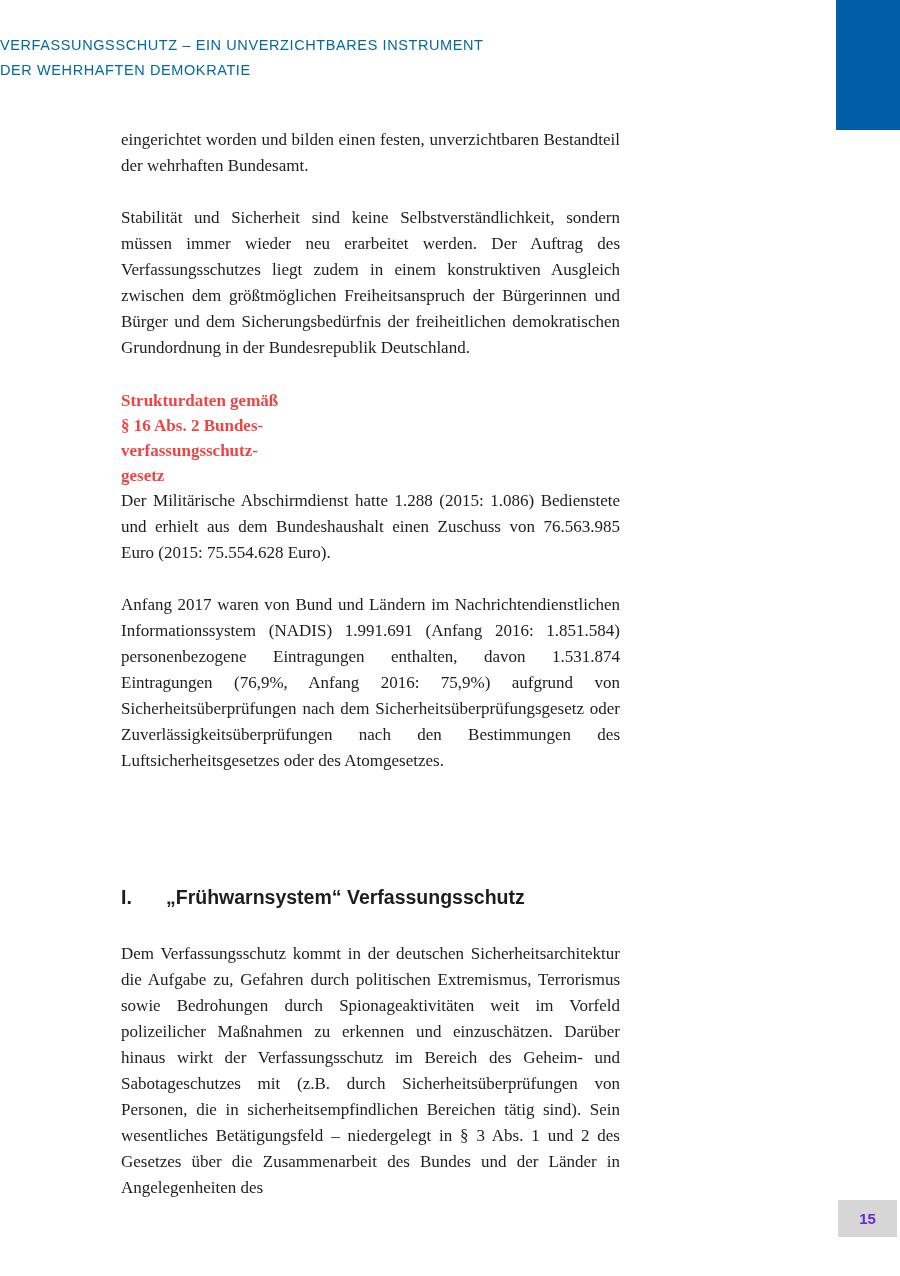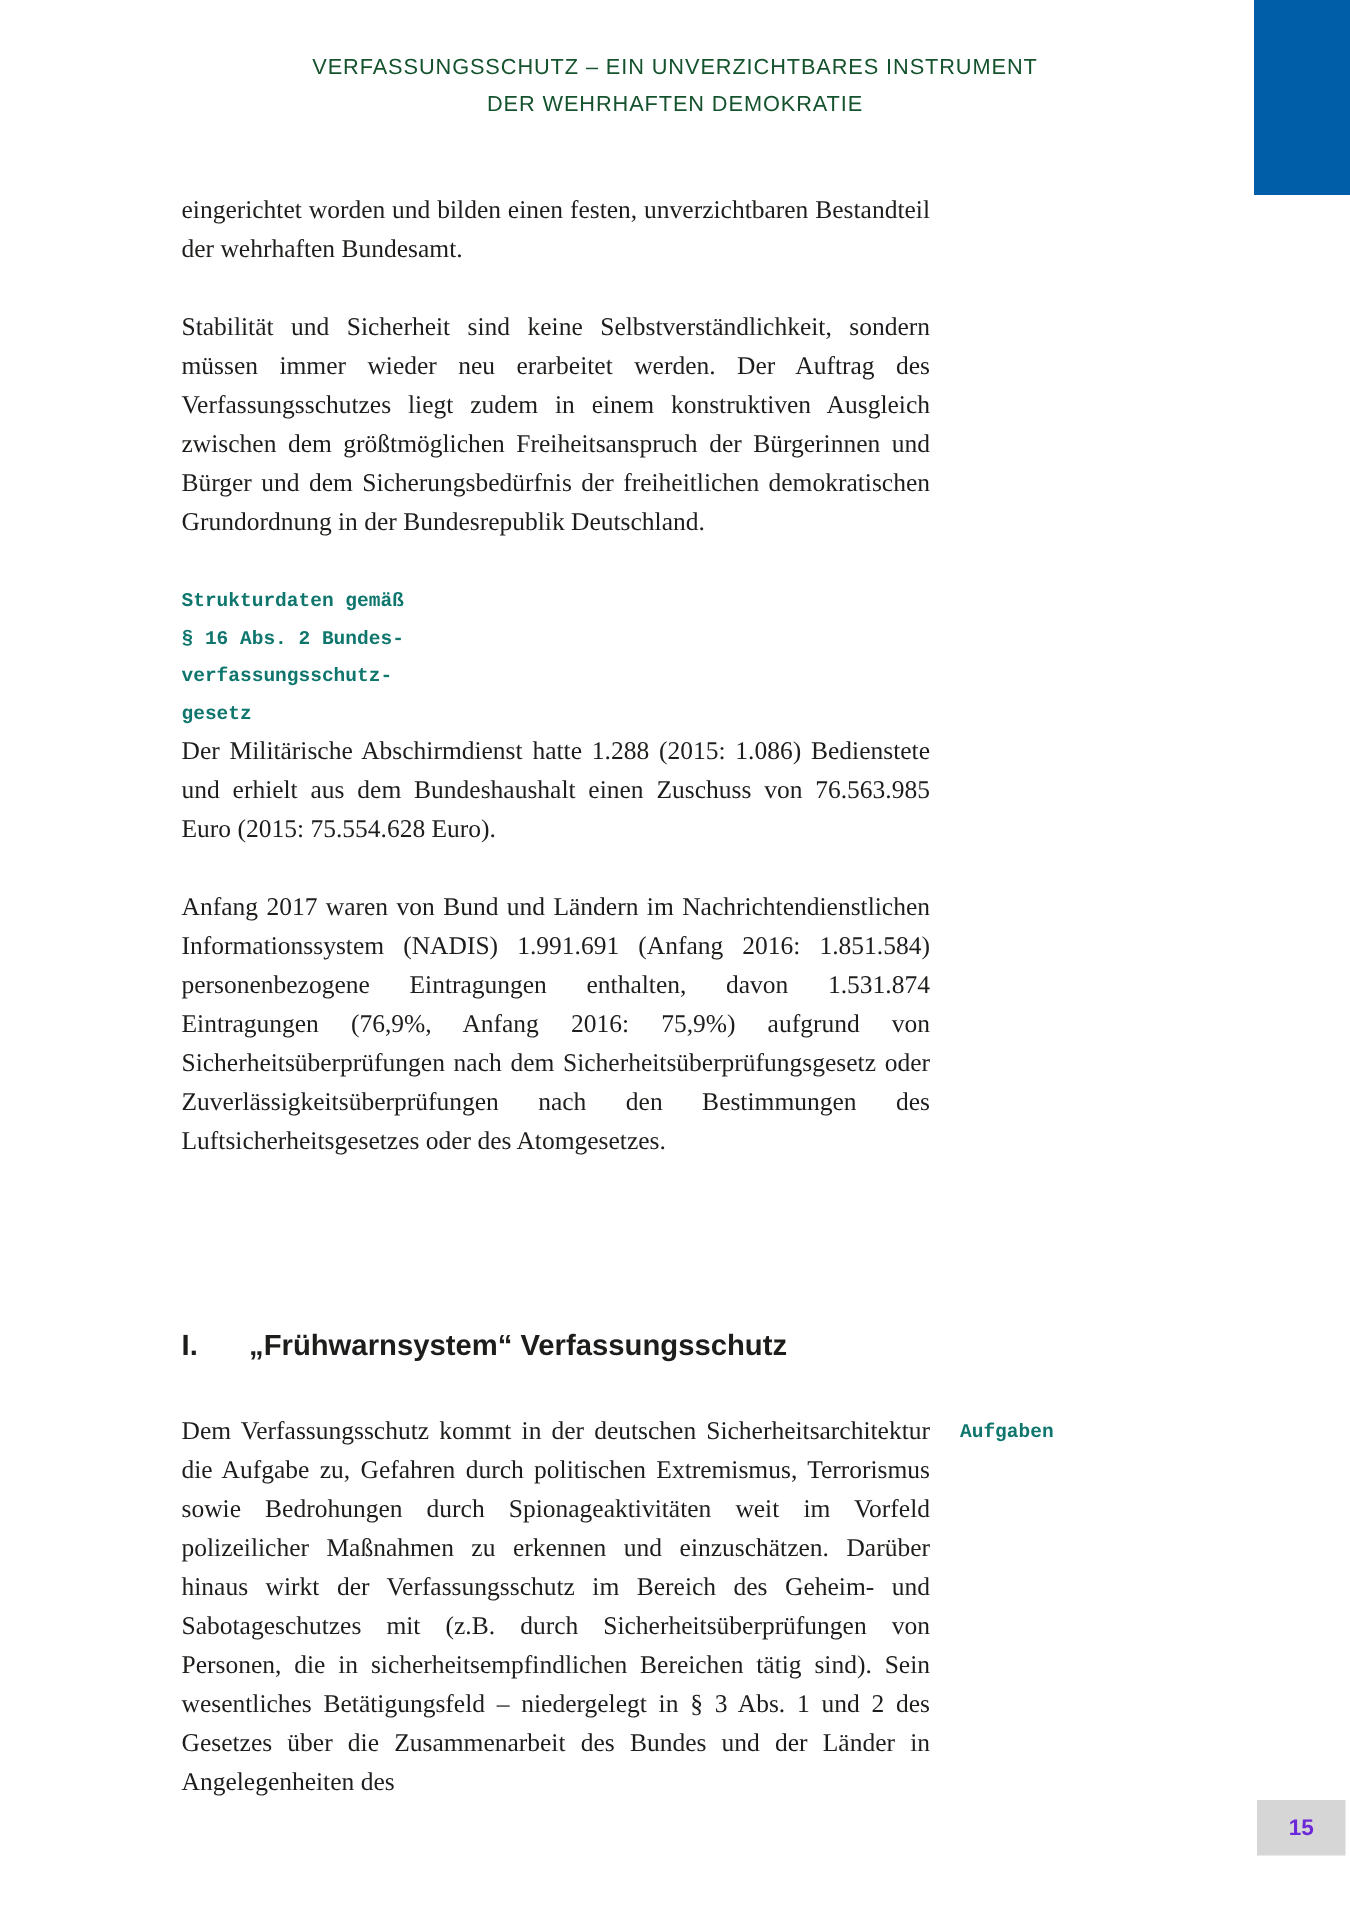--- a/index.html
+++ b/index.html
@@ -12,52 +12,51 @@
     font-family: "Liberation Serif", serif;
     overflow: hidden;
   }
   .accent-block {
     position: absolute; top: 0; right: 0;
     width: 64px; height: 130px;
     background: var(--accent-blue, #005ea8);
   }
   .running-head {
     padding-top: 33px;
-    text-align: center;
     font-family: "Liberation Sans", sans-serif;
     font-size: 14.5px;
     letter-spacing: 0.6px;
     line-height: 25px;
-    color: #14532d;
+    color: #0369a1;
   }
   .content {
     padding: 44px 60px 0 121px;
   }
   .row {
     display: grid;
     grid-template-columns: 499px 200px;
     column-gap: 20px;
     align-items: start;
   }
   p.body-par {
     font-size: 17px;
     line-height: 26px;
     text-align: justify;
     hyphens: auto;
     -webkit-hyphens: auto;
     margin-bottom: 26px;
   }
   .margin-note {
-    font-family: Liberation Mono, monospace;
+    font-family: Liberation Serif, serif;
     font-weight: bold;
-    font-size: 13px;
+    font-size: 17px;
     line-height: 25px;
     white-space: pre-line;
     padding-top: 1px;
-    color: #0f766e;
+    color: #ef4444;
   }
   .heading-row {
     margin-top: 86px;
     margin-bottom: 32px;
   }
   .section-heading {
     display: flex;
     font-family: "Liberation Sans", sans-serif;
     font-weight: bold;
     font-size: 19.5px;
@@ -120,21 +119,20 @@
     <div class="row heading-row">
       <div class="section-heading">
         <span class="numeral">I.</span>
         <span>„Frühwarnsystem“ Verfassungsschutz</span>
       </div>
       <div class="margin-note"></div>
     </div>
 
     <div class="row">
       <p class="body-par">Dem Verfassungsschutz kommt in der deutschen Sicherheitsarchitektur die Aufgabe zu, Gefahren durch politischen Extremismus, Terrorismus sowie Bedrohungen durch Spionageaktivitäten weit im Vorfeld polizeilicher Maßnahmen zu erkennen und einzuschätzen. Darüber hinaus wirkt der Verfassungsschutz im Bereich des Geheim- und Sabotageschutzes mit (z.B. durch Sicherheitsüberprüfungen von Personen, die in sicherheitsempfindlichen Bereichen tätig sind). Sein wesentliches Betätigungsfeld – niedergelegt in § 3 Abs. 1 und 2 des Gesetzes über die Zusammenarbeit des Bundes und der Länder in Angelegenheiten des</p>
-      <div class="margin-note">Aufgaben</div>
     </div>
 
   </div>
 
   <div class="page-number-box">
     <span>15</span>
   </div>
 
 </div>
 

